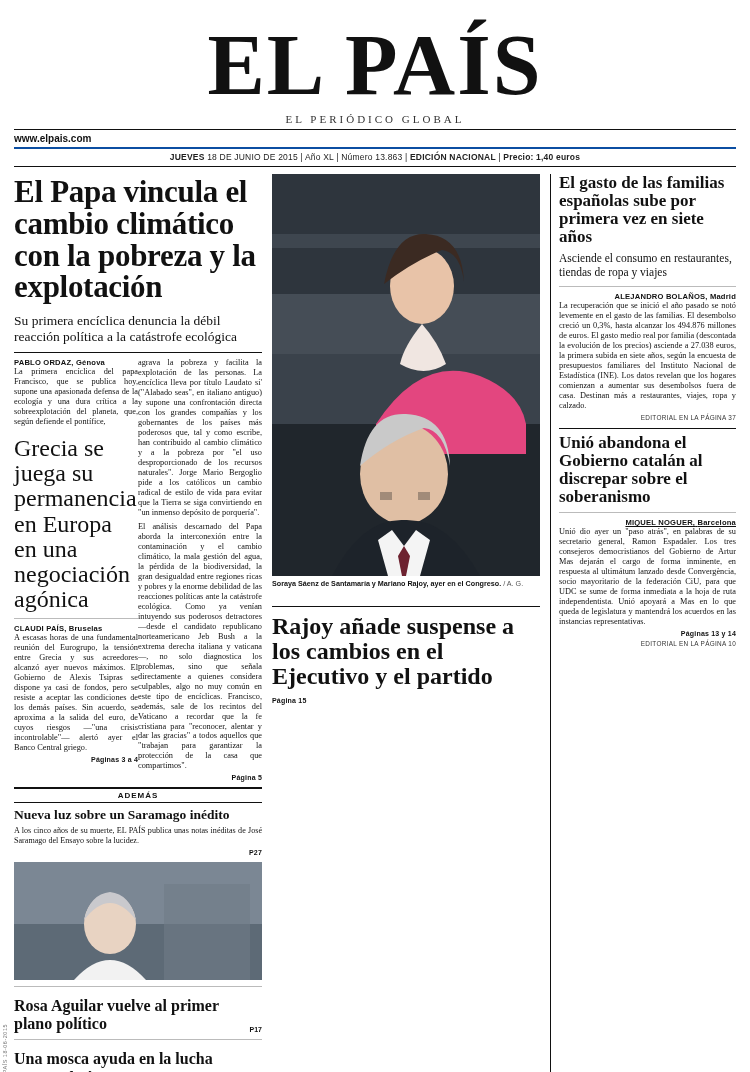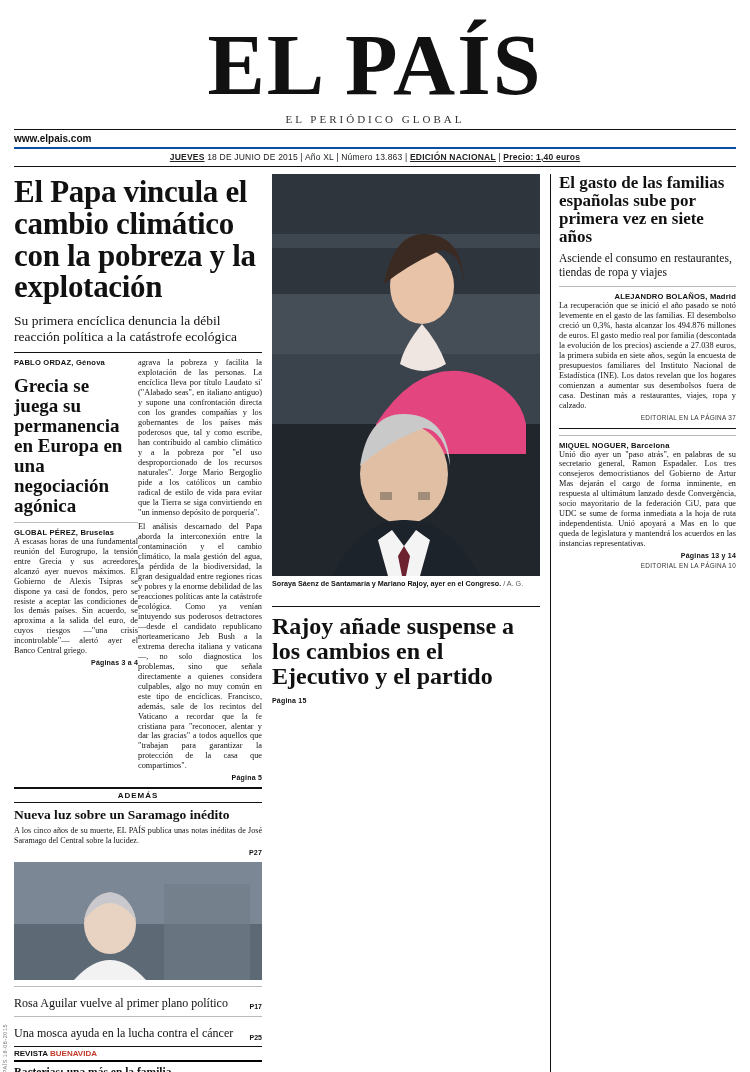--- a/index.html
+++ b/index.html
@@ -39,21 +39,21 @@
 
   .dateline {
     text-align:center;
     font-family:"Liberation Sans", sans-serif;
     font-size:8.5px;
     letter-spacing:0.2px;
     padding:3px 0 4px 0;
     border-bottom:1px solid #111;
     color:#222;
   }
-  .dateline b { font-weight:bold;text-decoration:underline; }
+  .dateline b { font-weight:bold; }
 
   
   .grid {
     display:flex;
     gap:10px;
     margin-top:7px;
   }
   .col-left { width:248px; }
   .col-mid  { width:268px; }
   .col-right{ width:186px; border-left:1px solid #111; padding-left:8px; }
@@ -73,21 +73,21 @@
   }
   .byline .place { font-weight:bold; }
   .body-text {
     font-size:8.3px; line-height:1.2; text-align:justify; color:#111;
     font-family:"Liberation Serif", serif;
   }
   .rule { border-top:1px solid #111; margin:7px 0 5px 0; }
   .rule-thin { border-top:1px solid #bbb; margin:6px 0 5px 0; }
 
   h2.sec {
-    font-size:19px; line-height:1.05; margin:0 0 6px 0; font-weight:bold;
+    font-size:24px; line-height:1.05; margin:0 0 6px 0; font-weight:normal;
   }
   h2.sec-r {
     font-size:17px; line-height:1.07; margin:0 0 6px 0; font-weight:bold;
   }
   .kicker-r {
     font-size:11.5px; line-height:1.2; margin:0 0 5px 0;
   }
   .pagref {
     font-family:"Liberation Sans", sans-serif;
     font-size:7px; font-weight:bold; text-align:right; letter-spacing:0.2px;
@@ -124,21 +124,21 @@
   .caption .credit { font-weight:normal; color:#555; }
   h1.mid {
     font-size:24px; line-height:1.05; font-weight:bold; margin:7px 0 0 0;
   }
 
   .photo-small {
     width:100%; height:118px; background:#6d7a86; position:relative; overflow:hidden;
     margin-top:6px;
   }
   .small-head {
-    font-size:12px; line-height:1.15; font-weight:normal; margin-top:5px;
+    font-size:16px; line-height:1.15; font-weight:bold; margin-top:5px;
   }
   .small-row {
     display:flex; justify-content:space-between; align-items:flex-end; gap:4px;
   }
   .small-row .pg { font-family:"Liberation Sans", sans-serif; font-size:7px; font-weight:bold; }
 
   .buenavida {
     font-family:"Liberation Sans", sans-serif; font-size:8px; font-weight:bold;
     border-top:1px solid #111; border-bottom:2px solid #000000;
     padding:2px 0; margin-top:5px; color:#111;
@@ -184,41 +184,42 @@
       <h1 class="lead">El Papa vincula el cambio climático con la pobreza y la explotación</h1>
       <div class="lead-sub">Su primera encíclica denuncia la débil reacción política a la catástrofe ecológica</div>
       <div class="rule"></div>
 
       <div style="display:flex; ">
         <div style="width:50%;">
           <div class="byline">
             <span>PABLO ORDAZ,</span>
             <span class="place">Génova</span>
           </div>
+          <div class="body-text">La primera encíclica del papa Francisco, que se publica hoy, supone una apasionada defensa de la ecología y una dura crítica a la sobreexplotación del planeta, que, según defiende el pontífice,</div>
 
           <h2 class="sec" style="margin-top:9px;">Grecia se juega su permanencia en Europa en una negociación agónica</h2>
           <div class="rule-thin"></div>
           <div class="byline">
-            <span>GLOBAL PÉREZ,</span>
+            <span>CLAUDI PAÍS,</span>
             <span class="place">Bruselas</span>
           </div>
           <div class="body-text">A escasas horas de una fundamental reunión del Eurogrupo, la tensión entre Grecia y sus acreedores alcanzó ayer nuevos máximos. El Gobierno de Alexis Tsipras se dispone ya casi de fondos, pero se resiste a aceptar las condiciones de los demás países. Sin acuerdo, se aproxima a la salida del euro, de cuyos riesgos —"una crisis incontrolable"— alertó ayer el Banco Central griego.</div>
           <div class="pagref">Páginas 3 a 4</div>
         </div>
 
         <div style="width:50%;">
           <div class="body-text">agrava la pobreza y facilita la explotación de las personas. La encíclica lleva por título Laudato si' ("Alabado seas", en italiano antiguo) y supone una confrontación directa con los grandes compañías y los gobernantes de los países más poderosos que, tal y como escribe, han contribuido al cambio climático y a la pobreza por "el uso desproporcionado de los recursos naturales". Jorge Mario Bergoglio pide a los católicos un cambio radical de estilo de vida para evitar que la Tierra se siga convirtiendo en "un inmenso depósito de porquería".</div>
           <div class="body-text" style="margin-top:5px;">El análisis descarnado del Papa aborda la interconexión entre la contaminación y el cambio climático, la mala gestión del agua, la pérdida de la biodiversidad, la gran desigualdad entre regiones ricas y pobres y la enorme debilidad de las reacciones políticas ante la catástrofe ecológica. Como ya venían intuyendo sus poderosos detractores —desde el candidato republicano norteamericano Jeb Bush a la extrema derecha italiana y vaticana—, no solo diagnostica los problemas, sino que señala directamente a quienes considera culpables, algo no muy común en este tipo de encíclicas. Francisco, además, sale de los recintos del Vaticano a recordar que la fe cristiana para "reconocer, alentar y dar las gracias" a todos aquellos que "trabajan para garantizar la protección de la casa que compartimos".</div>
           <div class="pagref">Página 5</div>
         </div>
       </div>
 
       <div class="ademas-label">ADEMÁS</div>
       <div class="ademas-h">Nueva luz sobre un Saramago inédito</div>
-      <div class="ademas-t">A los cinco años de su muerte, EL PAÍS publica unas notas inéditas de José Saramago del Central sobre la lucidez.</div>
+      <div class="ademas-t">A los cinco años de su muerte, EL PAÍS publica unas notas inéditas de José Saramago del Ensayo sobre la lucidez.</div>
       <div class="pagref">P27</div>
 
       <div class="photo-small">
         <svg width="100%" height="100%" viewBox="0 0 248 118" preserveAspectRatio="xMidYMid slice" aria-hidden="true">
           <rect width="248" height="118" fill="#8d9aa6"></rect>
           <rect x="0" y="0" width="248" height="62" fill="#7b8794"></rect>
           <rect x="0" y="62" width="248" height="56" fill="#5d6a76"></rect>
           <ellipse cx="96" cy="62" rx="26" ry="30" fill="#e8d3c2"></ellipse>
           <path d="M70 58 q26 -34 52 0 q-6 -26 -26 -28 q-20 2 -26 28z" fill="#c9c9cd"></path>
           <path d="M60 118 q36 -40 72 0 z" fill="#f2f2f2"></path>
@@ -283,22 +284,23 @@
       <div class="rule-thin"></div>
       <div class="byline" style="text-align:right;">
         <span>ALEJANDRO BOLAÑOS,</span>
         <span>Madrid</span>
       </div>
       <div class="body-text">La recuperación que se inició el año pasado se notó levemente en el gasto de las familias. El desembolso creció un 0,3%, hasta alcanzar los 494.876 millones de euros. El gasto medio real por familia (descontada la evolución de los precios) asciende a 27.038 euros, la primera subida en siete años, según la encuesta de presupuestos familiares del Instituto Nacional de Estadística (INE). Los datos revelan que los hogares comienzan a aumentar sus desembolsos fuera de casa. Destinan más a restaurantes, viajes, ropa y calzado.</div>
       <div class="editorial">EDITORIAL EN LA PÁGINA 37</div>
 
       <div class="rule"></div>
 
+      <h2 class="sec-r">Unió abandona el Gobierno catalán al discrepar sobre el soberanismo</h2>
       <div class="rule-thin"></div>
-      <div class="byline" style="text-align:left;">
+      <div class="byline" style="text-align:right;text-decoration:underline;">
         <span>MIQUEL NOGUER,</span>
         <span>Barcelona</span>
       </div>
       <div class="body-text">Unió dio ayer un "paso atrás", en palabras de su secretario general, Ramon Espadaler. Los tres consejeros democristianos del Gobierno de Artur Mas dejarán el cargo de forma inminente, en respuesta al ultimátum lanzado desde Convergència, socio mayoritario de la federación CiU, para que UDC se sume de forma inmediata a la hoja de ruta independentista. Unió apoyará a Mas en lo que queda de legislatura y mantendrá los acuerdos en las instancias representativas.</div>
       <div class="pagref">Páginas 13 y 14</div>
       <div class="editorial">EDITORIAL EN LA PÁGINA 10</div>
     </div>
   </div>
 
   <div class="spine">EL PAÍS 18-06-2015</div>

